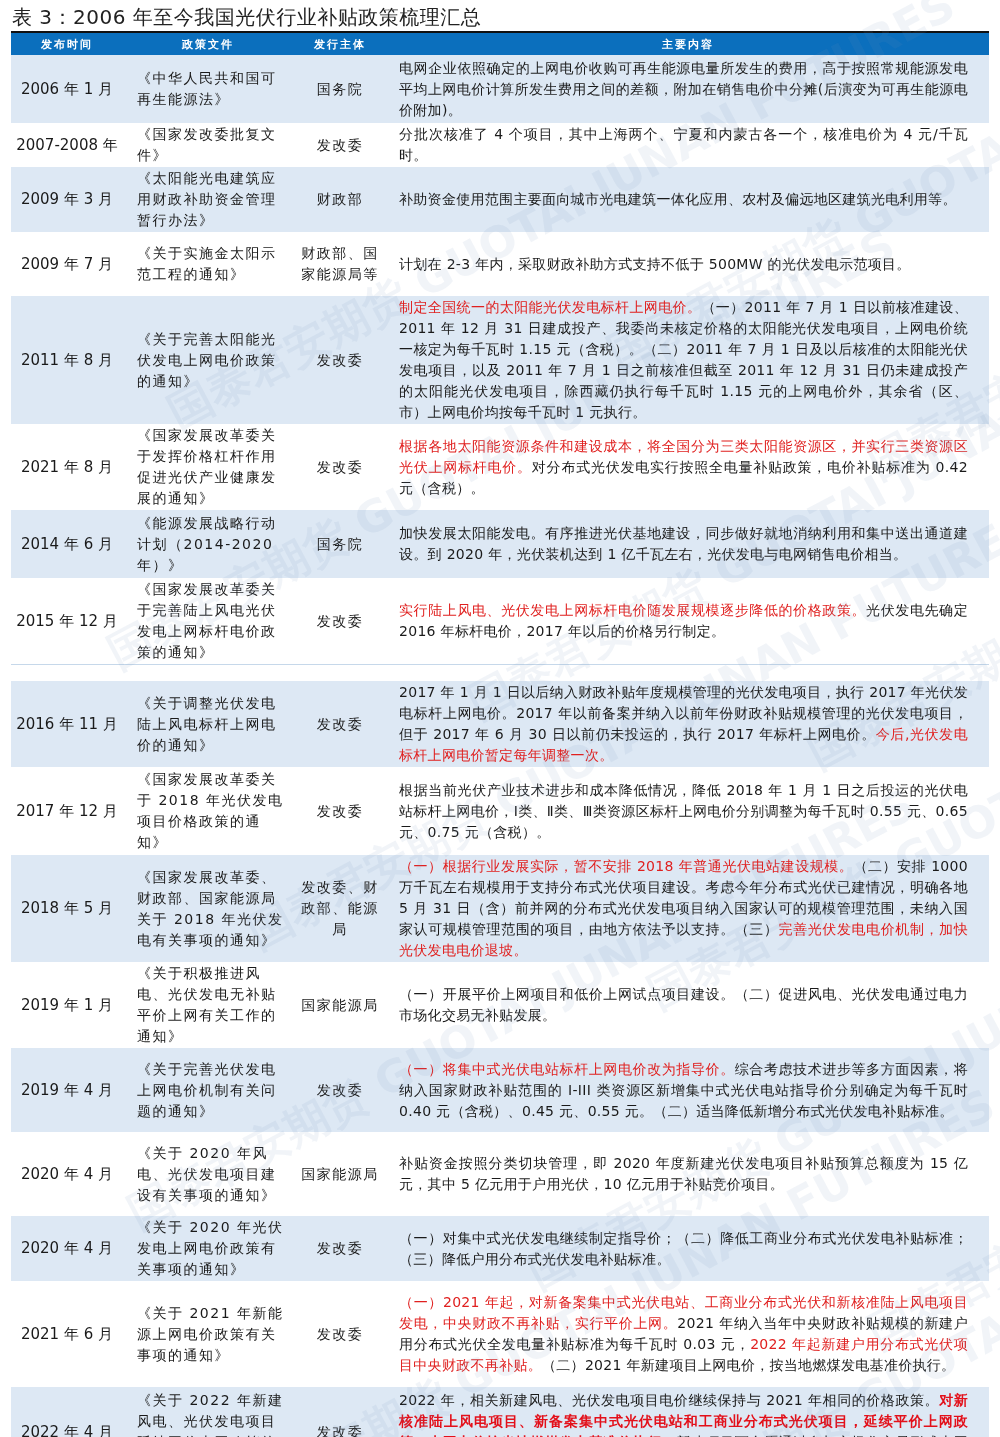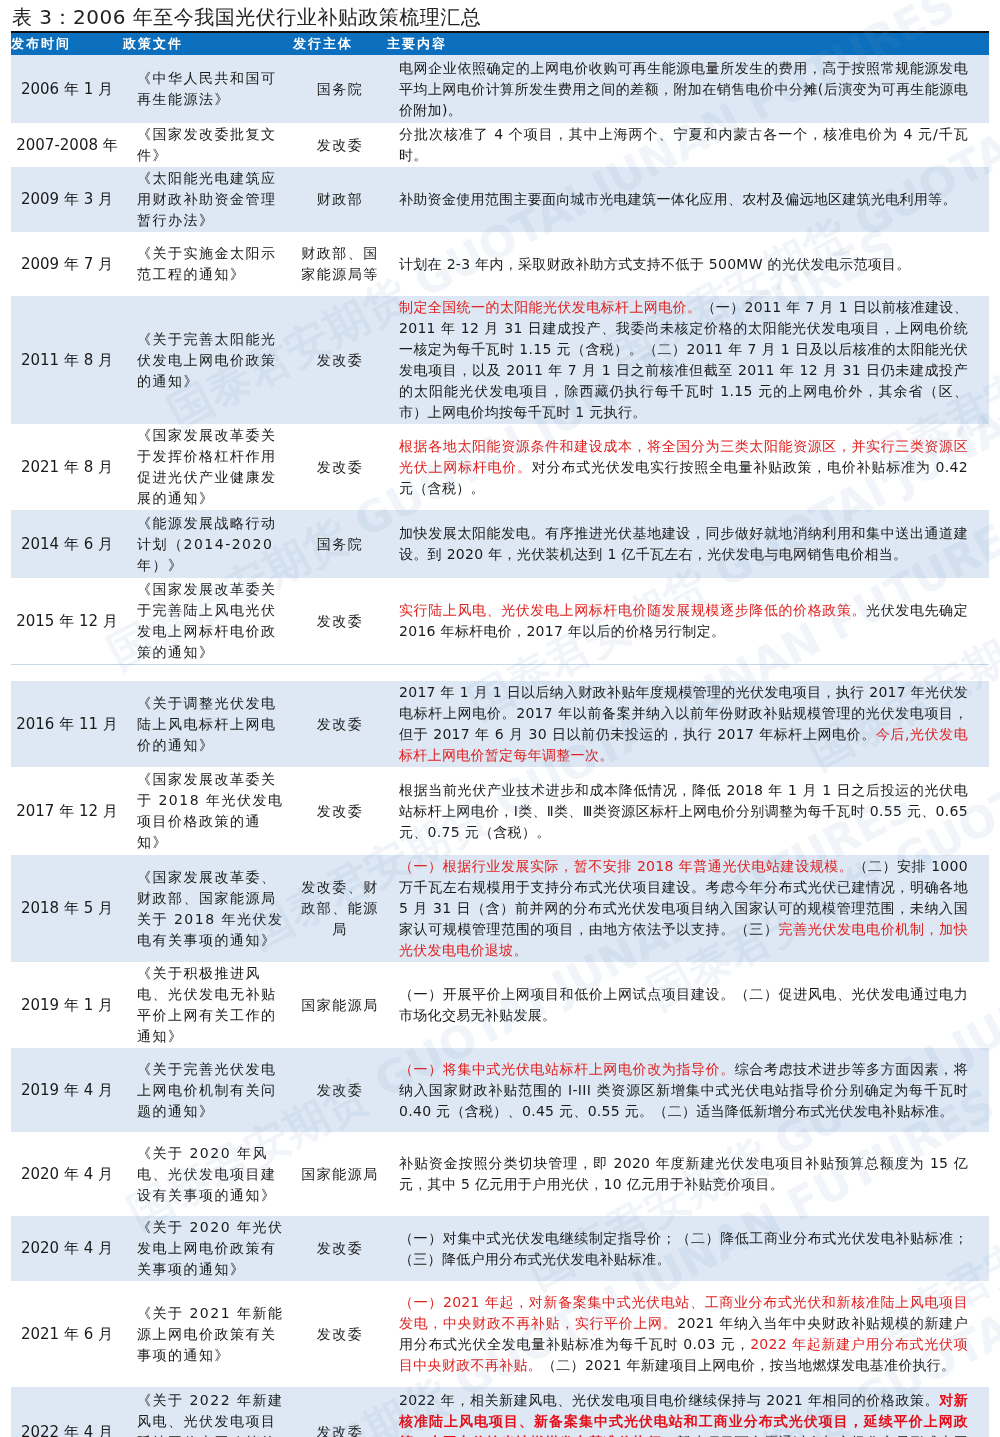--- a/index.html
+++ b/index.html
@@ -16,22 +16,22 @@
   .top-rule { height: 2px; background: #111; }
   table {
     border-collapse: collapse; width: 978px; table-layout: fixed;
     font-size: 14px;
   }
   col.c-date { width: 112px; }
   col.c-doc { width: 170px; }
   col.c-issuer { width: 94px; }
   col.c-content { width: 602px; }
   th {
-    background: #0b6fbd; color: #ffffff; font-weight: bold; font-size: 13px;
-    height: 22px; padding: 0; text-align: left; letter-spacing: 2px;
+    background: #0b6fbd; color: #ffffff; font-weight: bold; font-size: 11px;
+    height: 22px; padding: 0; text-align: center; letter-spacing: 2px;
   }
   td { padding: 1px 4px; vertical-align: middle; line-height: 21px; }
   td.date { text-align: center; font-size: 15px; margin-left: 21px; }
   td.doc { text-align: left; padding-left: 14px; padding-right: 8px; letter-spacing: 1.5px; }
   td.issuer { text-align: center; letter-spacing: 1.5px; }
   td.content { text-align: justify; padding-left: 12px; padding-right: 21px; letter-spacing: 0.3px; }
   tr.shade td { background: #dde8f4; }
   tr.plain td { background: #ffffff; }
   .red { color: #e0201f; }
   .redb { color: #e3101a; font-weight: bold; }

